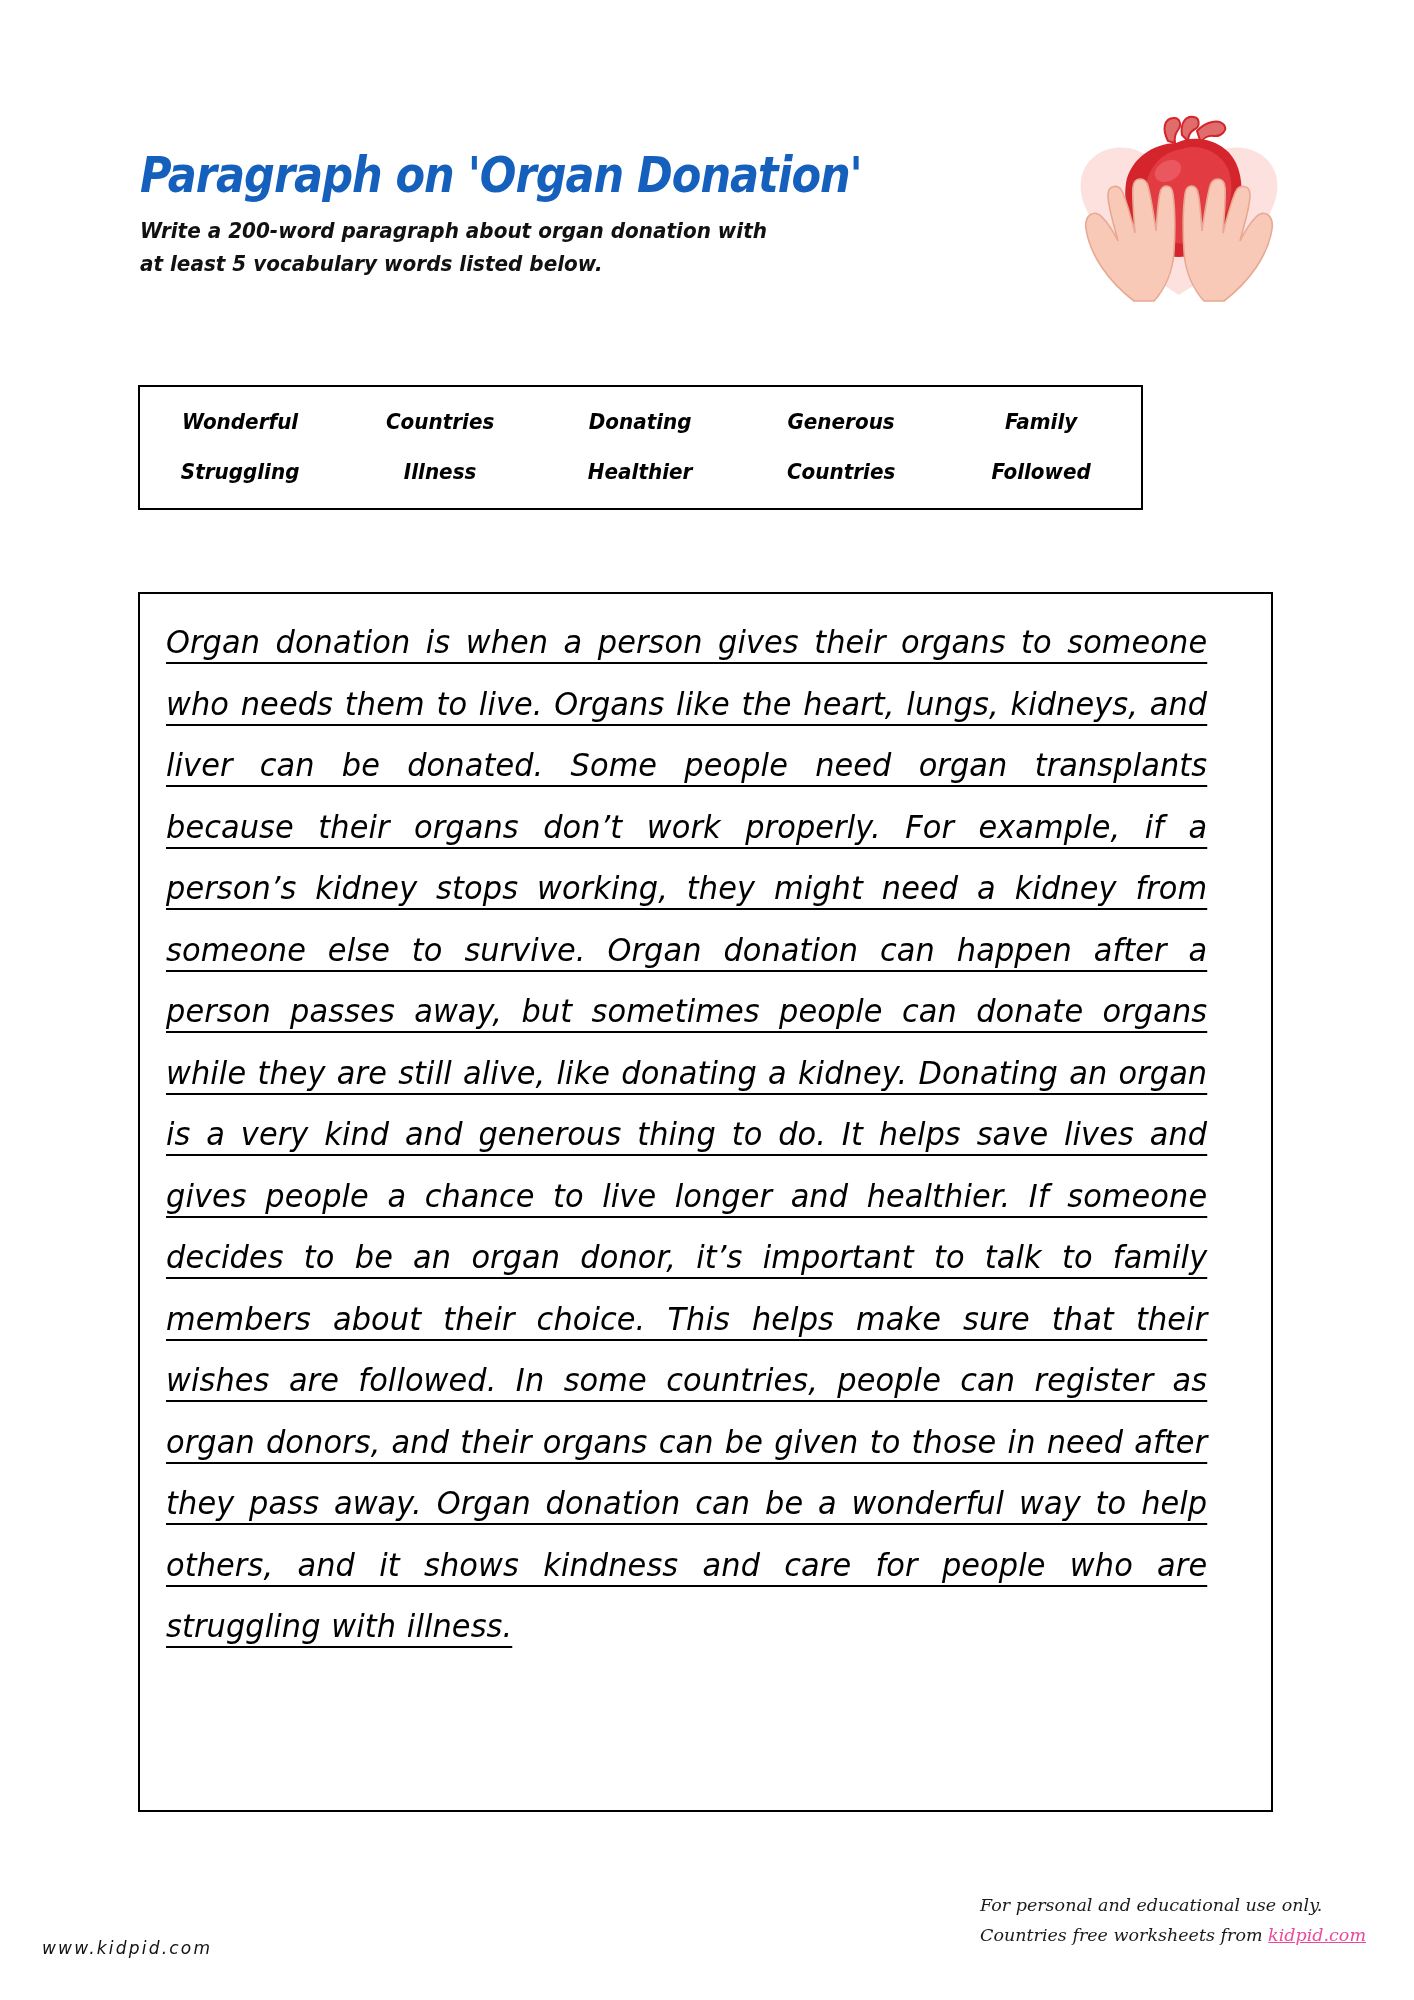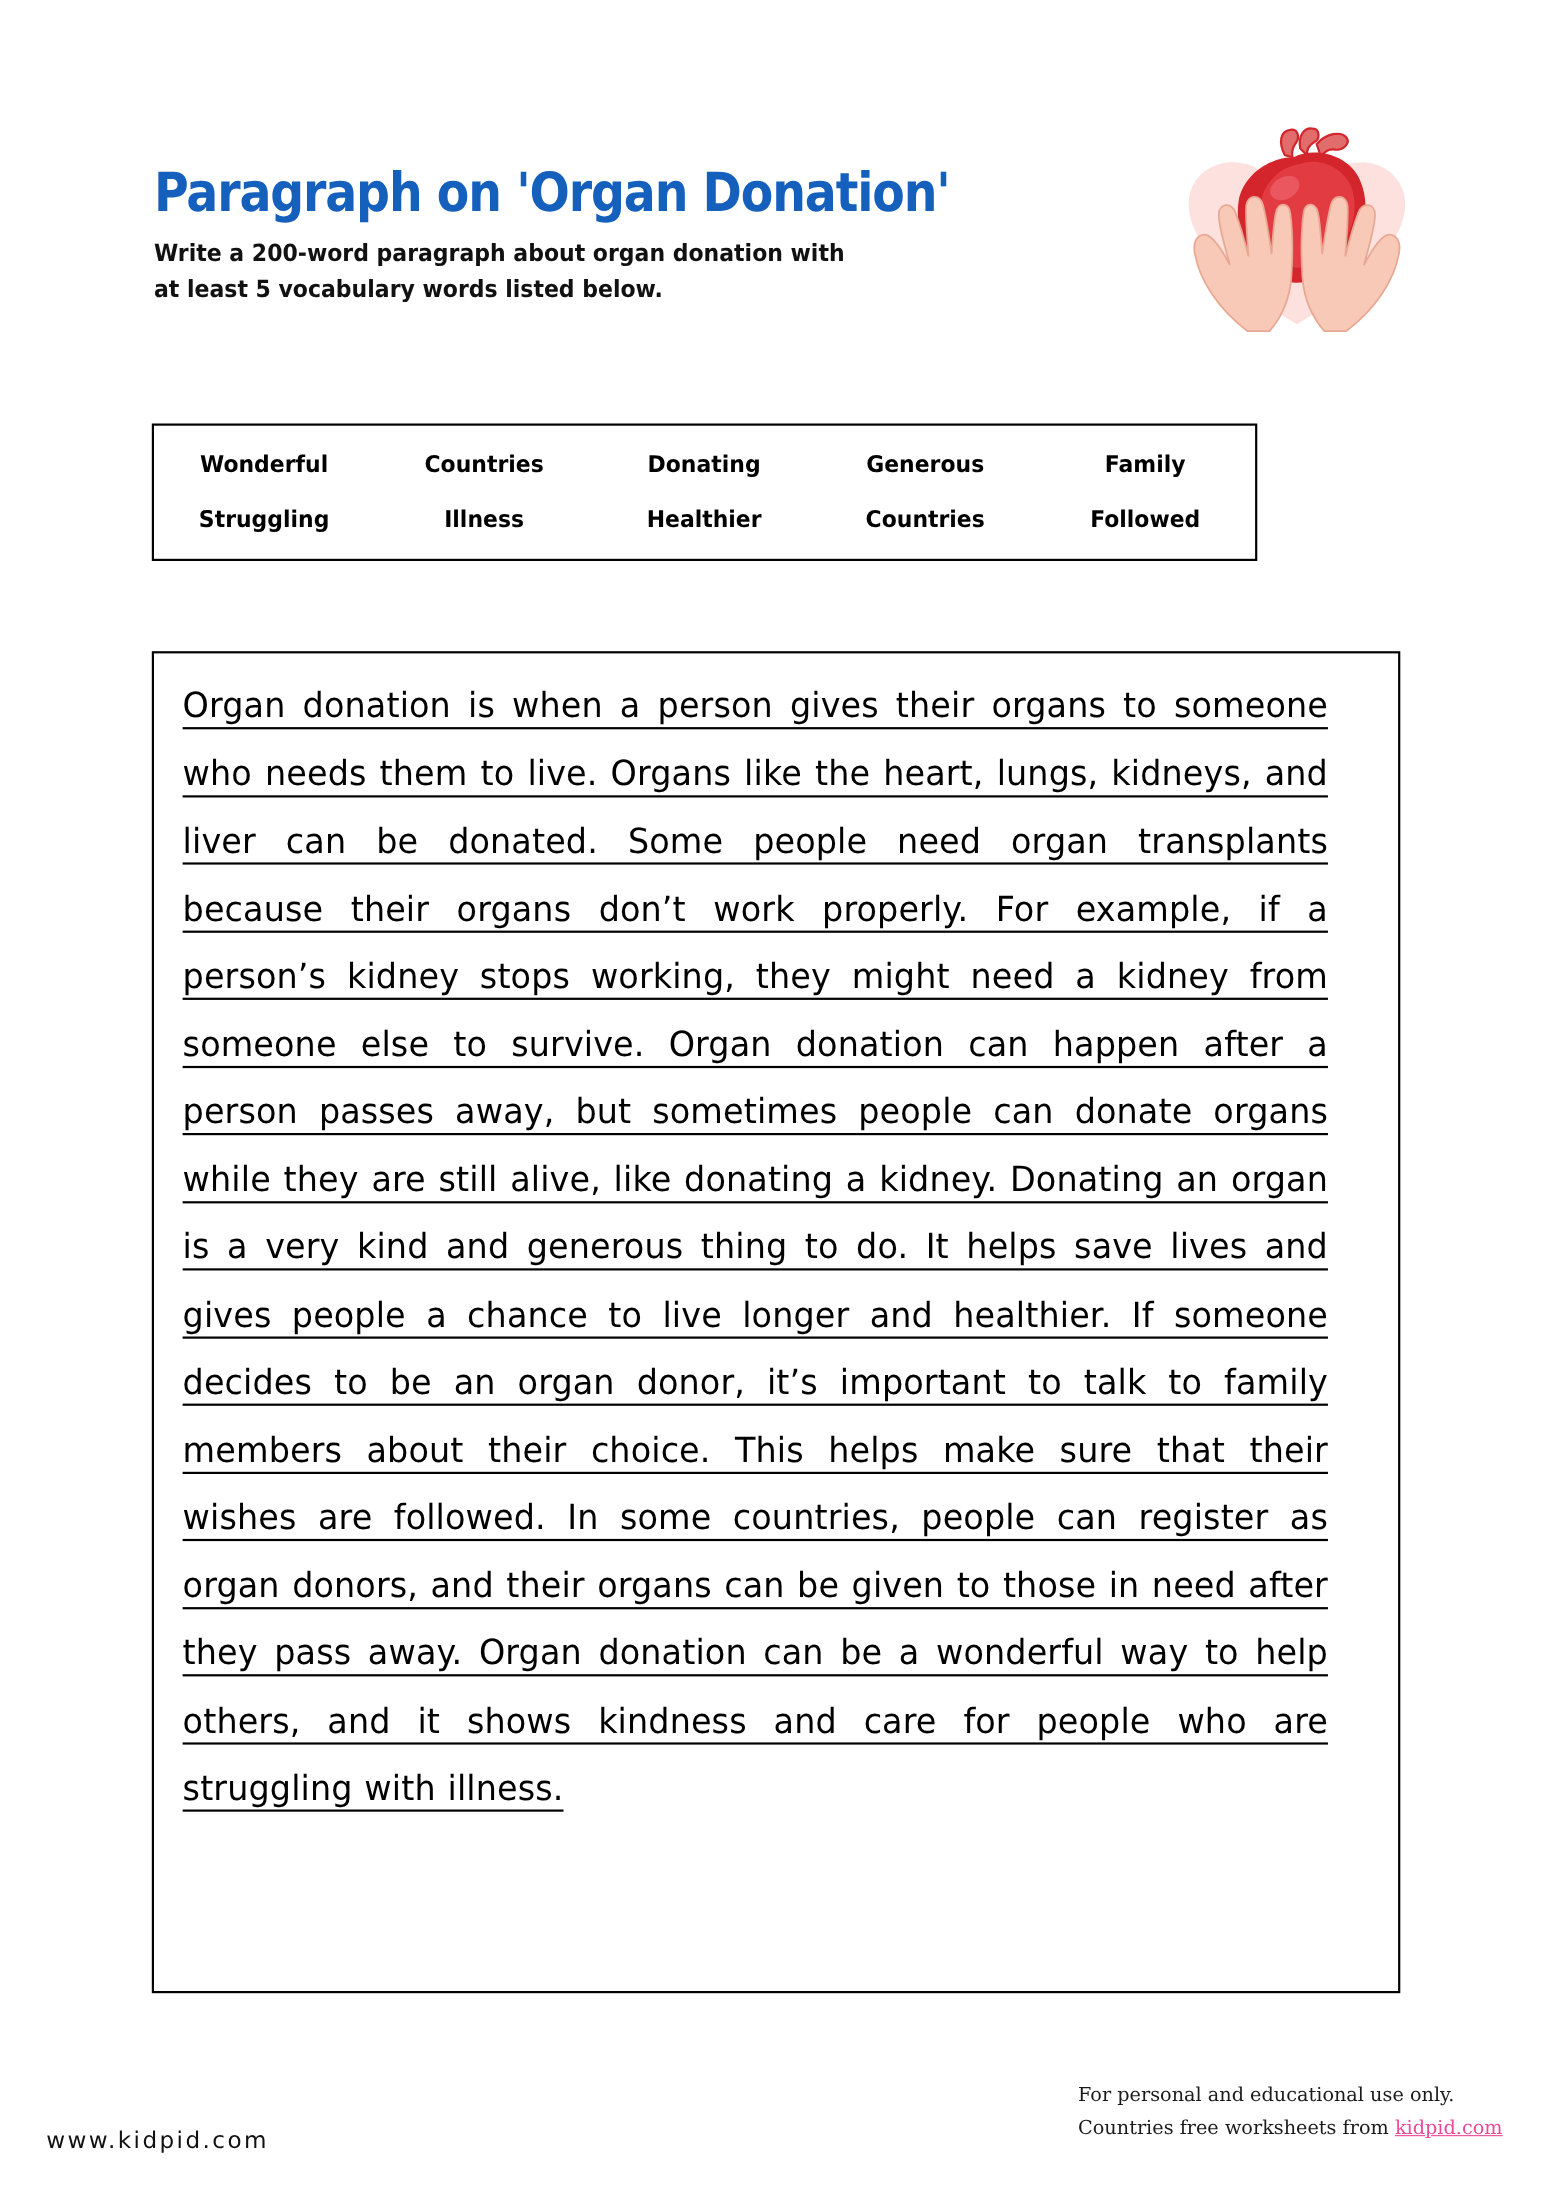--- a/index.html
+++ b/index.html
@@ -13,20 +13,21 @@
     font-family: "Liberation Sans", sans-serif;
     color: #000;
     position: relative;
     overflow: hidden;
   }
   .page {
     position: relative;
     width: 1414px;
     height: 2000px;
     box-sizing: border-box;
+    font-style: italic;
   }
 
   
   .header {
     position: absolute;
     left: 140px;
     top: 150px;
     width: 900px;
   }
   .title {
@@ -147,21 +148,21 @@
     color: #ffffff;
     background: #F2BE22;
     border-radius: 7px;
     padding: 3px 10px 5px 10px;
     letter-spacing: 0px;
     line-height: 1.05;
     margin-left: -2px;
   }
   .logo-url {
     font-family: "DejaVu Sans", sans-serif;
-    font-size: 21px;
+    font-size: 17px;
     color: #111;
     letter-spacing: 2.2px;
     margin-top: 9px;
   }
   .footer-note {
     position: absolute;
     right: 48px;
     bottom: 50px;
     text-align: left;
     font-family: "DejaVu Serif", serif;

